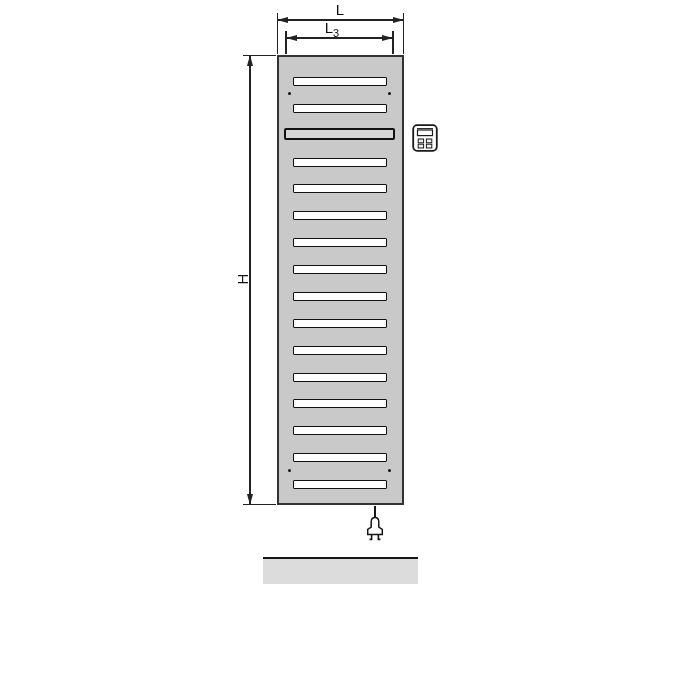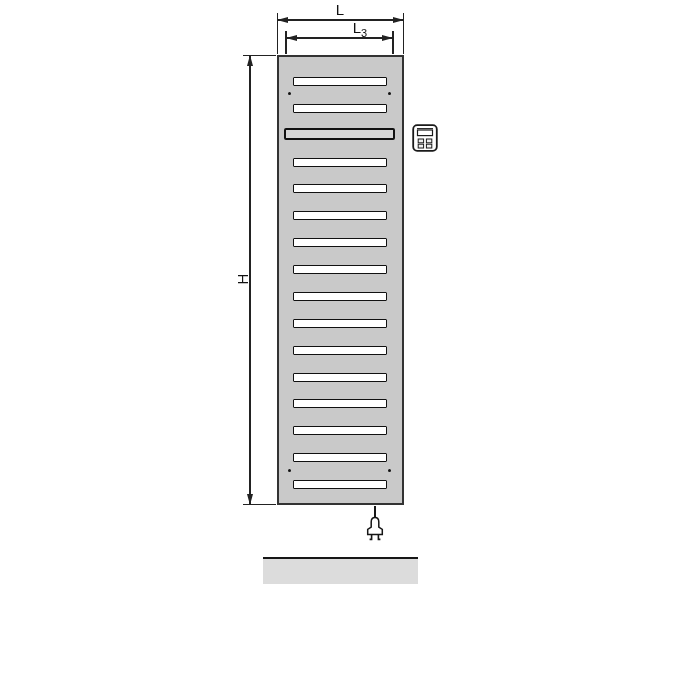--- a/index.html
+++ b/index.html
@@ -86,21 +86,21 @@
       <span>L</span>
     </div>
   </div>
 
   <div>
     <div class="line" style="left:285.4px; top:31px; width:1.3px; height:23px;"></div>
     <div class="line" style="left:392.3px; top:31px; width:1.3px; height:23px;"></div>
     <div class="line" style="left:286px; top:37.3px; width:107px; height:1.4px;"></div>
     <div class="arrow arr-left" style="left:286px; top:34.6px;"></div>
     <div class="arrow arr-right" style="left:382px; top:34.6px;"></div>
-    <div class="dim-label" style="left:340px; top:20px; width:40px;">
+    <div class="dim-label" style="left:312px; top:20px; width:40px;">
       <span>L</span><sub>3</sub>
     </div>
   </div>
 
   <div>
     <div class="line" style="left:243px; top:55.2px; width:33px; height:1.3px;"></div>
     <div class="line" style="left:243px; top:504.2px; width:33px; height:1.3px;"></div>
     <div class="line" style="left:249.3px; top:55px; width:1.4px; height:450px;"></div>
     <div class="arrow arr-up" style="left:246.7px; top:55px;"></div>
     <div class="arrow arr-down" style="left:246.7px; top:494px;"></div>

